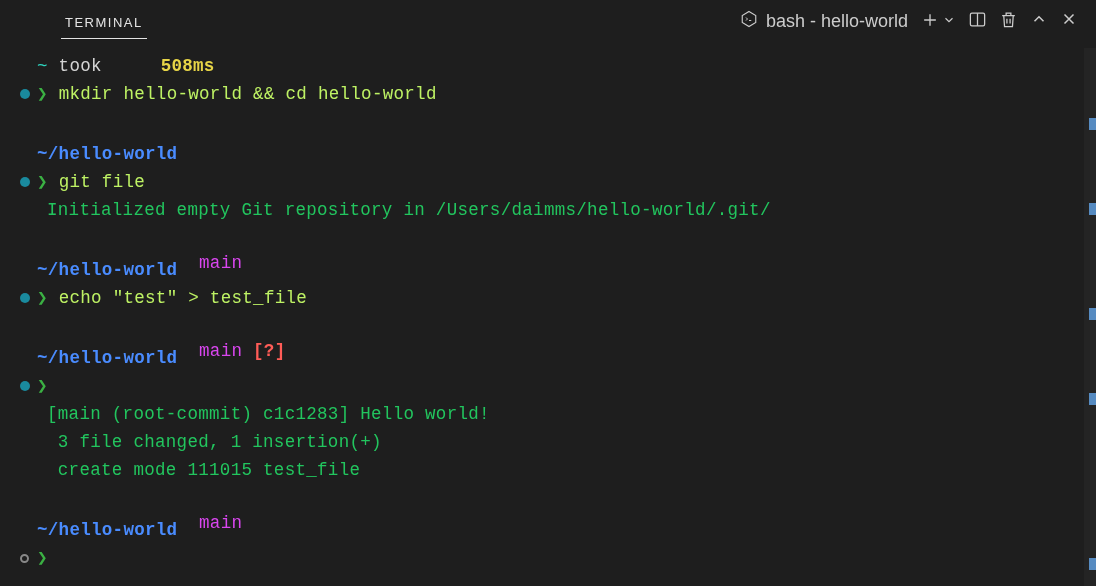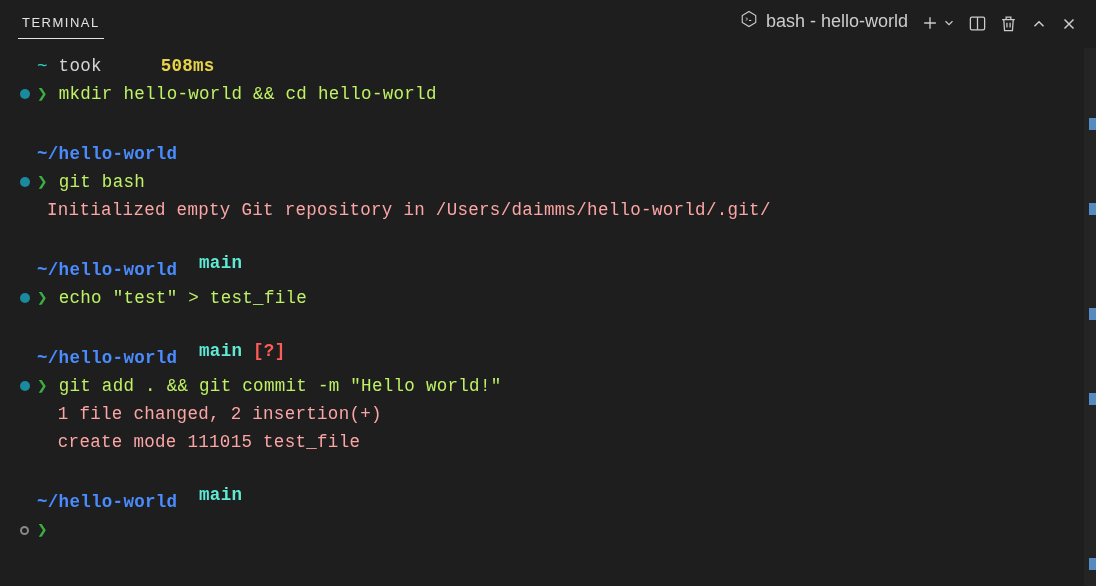--- a/index.html
+++ b/index.html
@@ -12,32 +12,33 @@
       color: #d4d4d4;
       overflow: hidden;
       position: relative;
     }
     .header {
       display: flex;
       align-items: center;
       justify-content: space-between;
       height: 42px;
       padding: 0 18px;
+      margin-left: 43px;
     }
     .tab {
       color: #e4e4e4;
       font-size: 13px;
       letter-spacing: 1.5px;
       padding: 12px 4px 8px 4px;
       border-bottom: 1px solid #e4e4e4;
       font-family: -apple-system, 'Segoe UI', sans-serif;
     }
     .header-right {
       display: flex;
-      align-items: flex-end;
+      align-items: flex-start;
       gap: 12px;
     }
     .shell-label {
       display: flex;
       align-items: center;
       gap: 8px;
       color: #cccccc;
       font-size: 18px;
       font-family: -apple-system, 'Segoe UI', sans-serif;
     }
@@ -64,23 +65,23 @@
     }
     .bullet-filled { background: #1a8a9e; }
     .bullet-empty { border: 2px solid #888; width: 9px; height: 9px; }
     .tilde { color: #2dd4bf; }
     .took { color: #d4d4d4; }
     .time { color: #e7d547; font-weight: bold; margin-left: 48px; }
     .chevron { color: #3bb143; font-weight: bold; }
     .cmd { color: #bef264; }
     .path { color: #4a8cff; font-weight: bold; margin-top: 14px; }
     .branch-sym { color: #e7d547; font-weight: bold; }
-    .branch { color: #5eead4; font-weight: bold; }
+    .branch { color: #d946ef; font-weight: normal; }
     .status { color: #ff5c57; font-weight: bold; }
-    .output { color: #fca5a5; padding-left: 27px; }
+    .output { color: #22c55e; padding-left: 27px; }
     .spacer { height: 18px; }
     .scrollbar-track {
       position: absolute;
       top: 48px;
       right: 0;
       width: 12px;
       bottom: 0;
       background: rgba(120,120,120,0.08);
     }
     .sb-thumb { background: #568bc1; position: absolute; right: 0; width: 7px; }
@@ -155,21 +156,21 @@
   <div class="spacer"></div>
 
   <div class="line prompt-row">
     <span class="prompt-indent"></span>
     <span class="path">~/hello-world</span>
   </div>
 
   <div class="line prompt-row">
     <span class="indent-bullet"><span class="bullet bullet-filled"></span></span>
     <span class="chevron">❯</span>
-    <span class="cmd"> git bash</span>
+    <span class="cmd"> git file</span>
   </div>
 
   <div class="line">
     <span class="output">Initialized empty Git repository in /Users/daimms/hello-world/.git/</span>
   </div>
   <div class="spacer"></div>
 
   <div class="line prompt-row">
     <span class="prompt-indent"></span>
     <span class="path">~/hello-world </span>
@@ -188,24 +189,24 @@
     <span class="prompt-indent"></span>
     <span class="path">~/hello-world </span>
     <span class="branch-sym"> </span>
     <span class="branch">main </span>
     <span class="status">[?]</span>
   </div>
 
   <div class="line prompt-row">
     <span class="indent-bullet"><span class="bullet bullet-filled"></span></span>
     <span class="chevron">❯</span>
-    <span class="cmd"> git add . &amp;&amp; git commit -m "Hello world!"</span>
-  </div>
-
-  <div class="line"><span class="output"> 1 file changed, 2 insertion(+)</span></div>
+  </div>
+
+  <div class="line"><span class="output">[main (root-commit) c1c1283] Hello world!</span></div>
+  <div class="line"><span class="output"> 3 file changed, 1 insertion(+)</span></div>
   <div class="line"><span class="output"> create mode 111015 test_file</span></div>
   <div class="spacer"></div>
 
   <div class="line prompt-row">
     <span class="prompt-indent"></span>
     <span class="path">~/hello-world </span>
     <span class="branch-sym"> </span>
     <span class="branch">main</span>
   </div>
 

